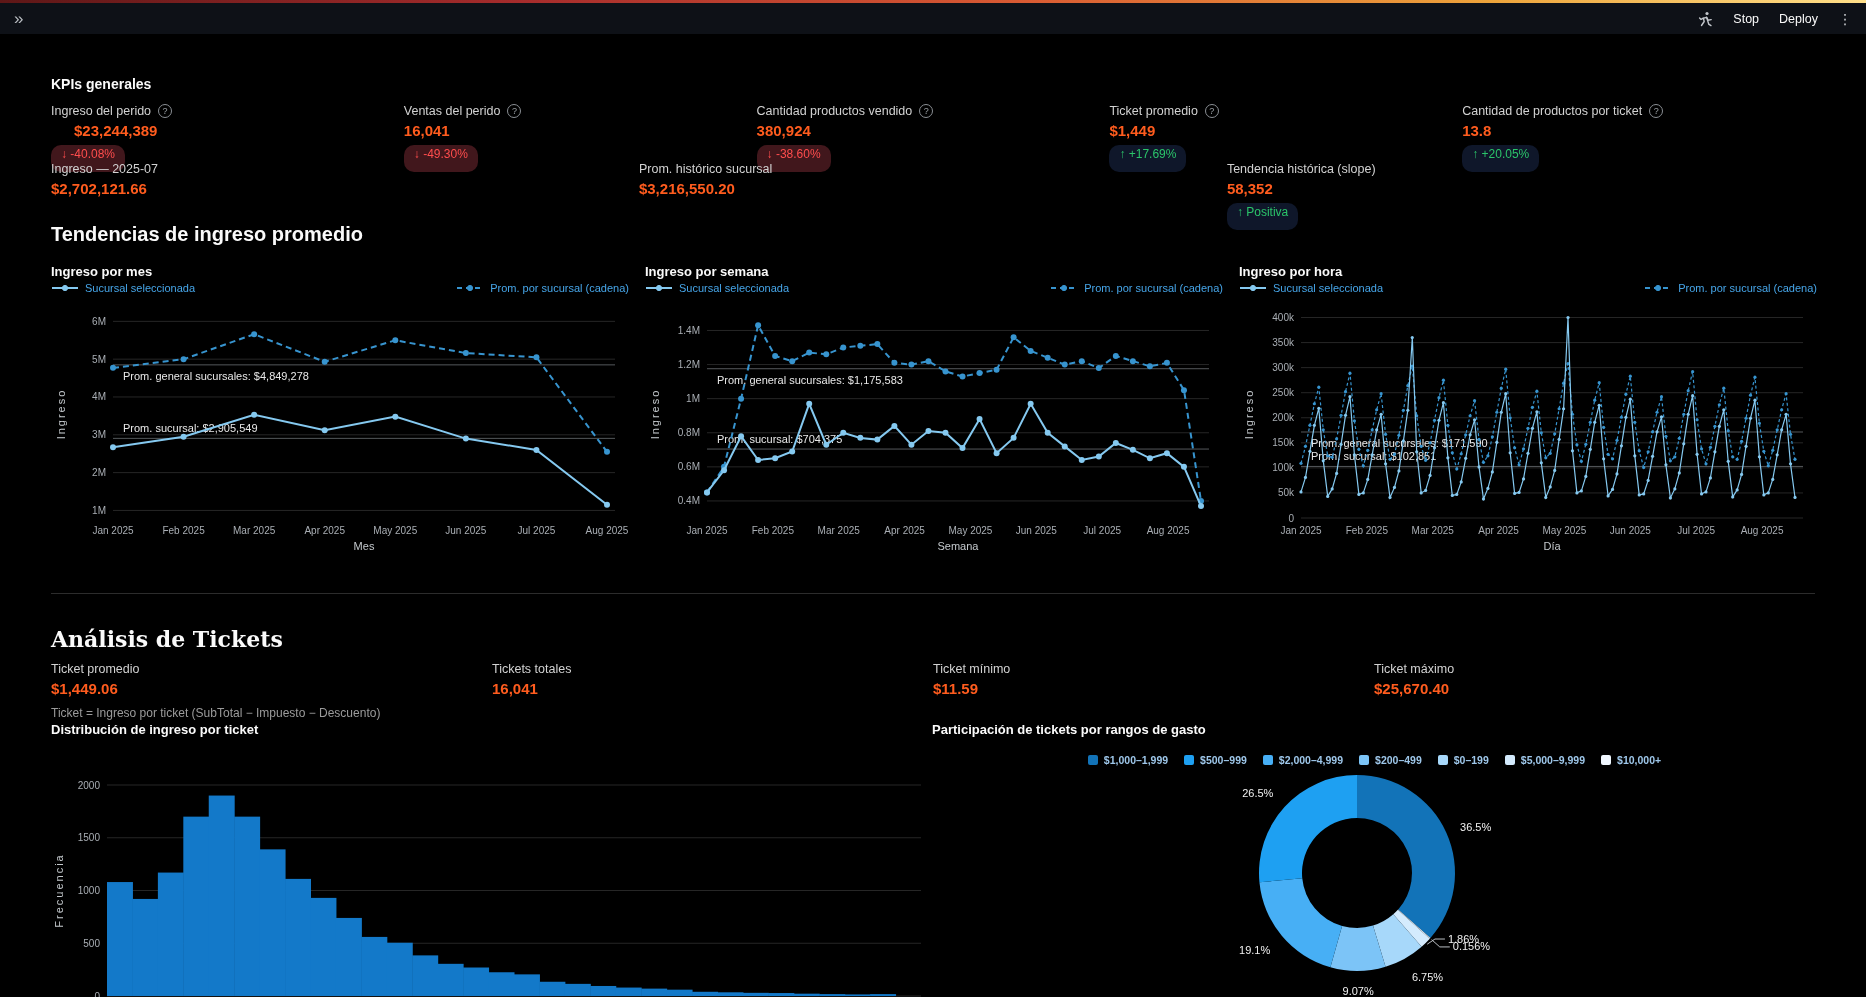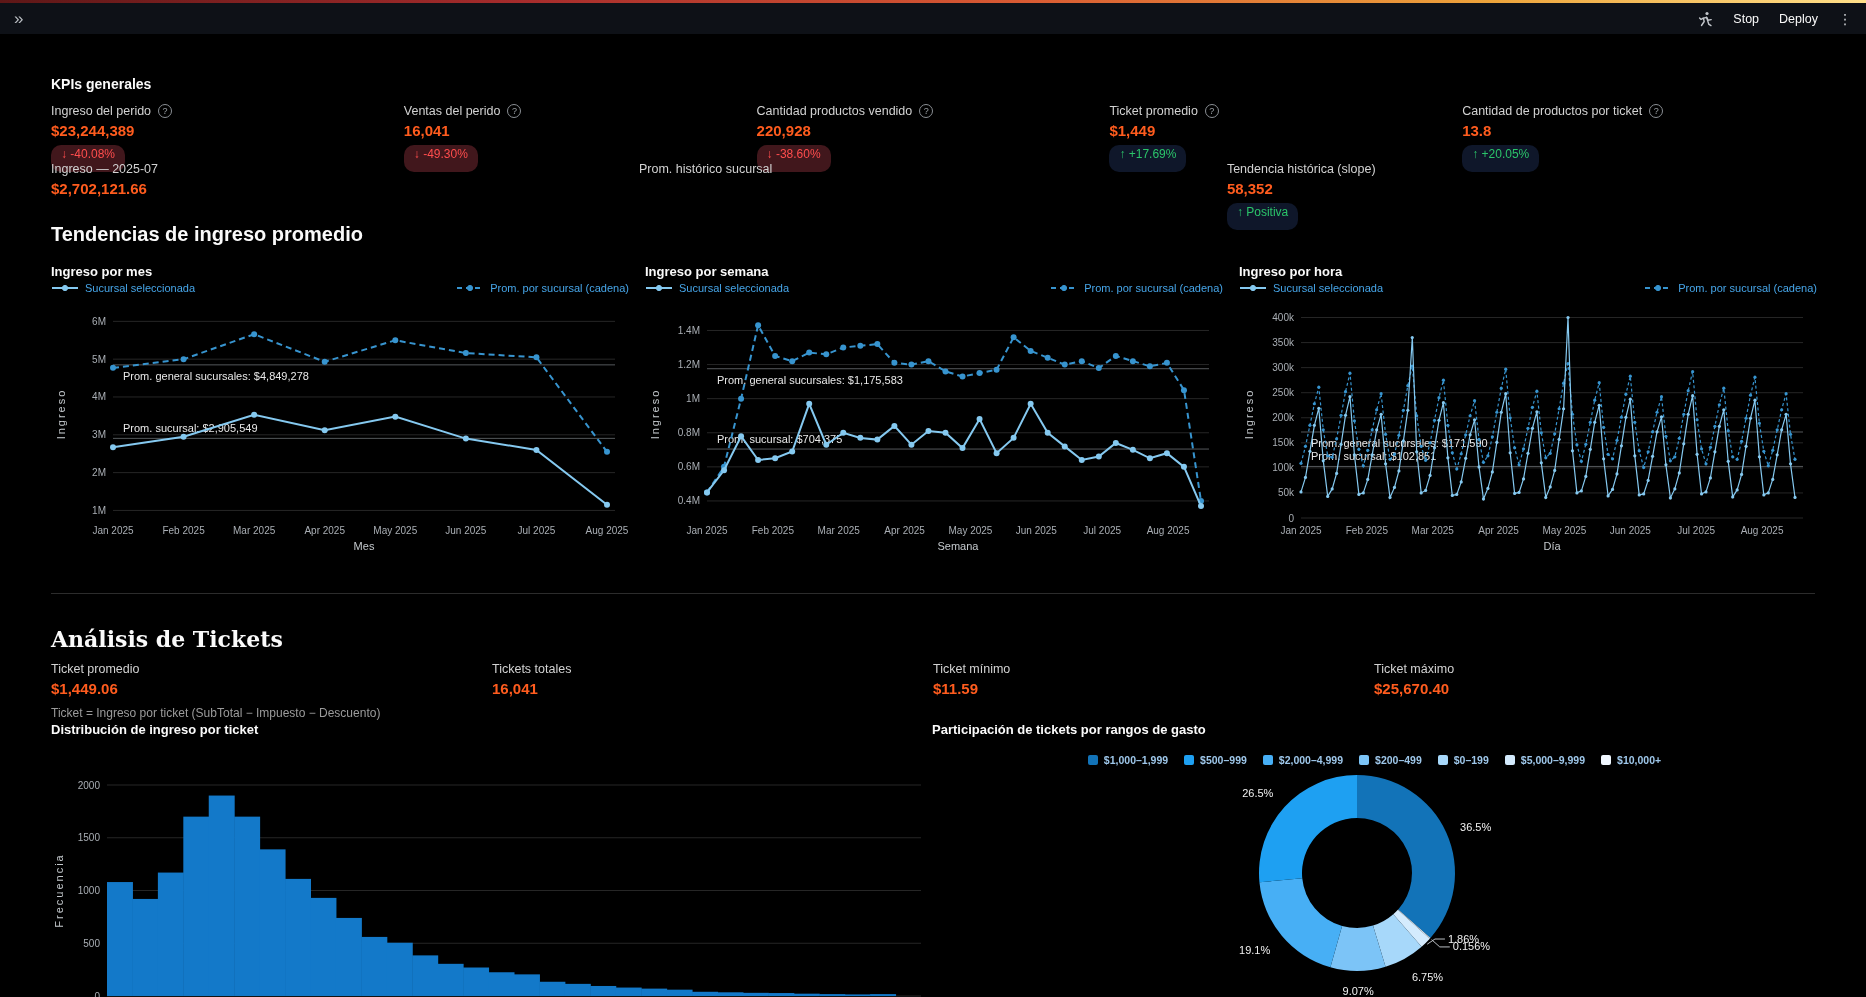--- a/index.html
+++ b/index.html
@@ -81,37 +81,37 @@
 <main>
 
   <div class="sec-title" style="top:42px;">KPIs generales</div>
 
   <div class="kpi-row r1" style="top:70px;">
     <div class="metric">
       <div class="m-label">
           <span>Ingreso del perido</span>
           <span class="help">?</span>
         </div>
-      <div class="m-value orange" style="color: rgb(255, 92, 30);">$23,244,389</div>
+      <div class="m-value orange" style="color: rgb(255, 92, 30); margin-left: 23px;">$23,244,389</div>
       <div class="pill down">↓ -40.08%</div>
     </div>
     <div class="metric">
       <div class="m-label">
           <span>Ventas del perido</span>
           <span class="help">?</span>
         </div>
       <div class="m-value orange" style="color: rgb(255, 92, 30);">16,041</div>
       <div class="pill down">↓ -49.30%</div>
     </div>
     <div class="metric">
       <div class="m-label">
           <span>Cantidad productos vendido</span>
           <span class="help">?</span>
         </div>
-      <div class="m-value orange" style="color: rgb(255, 92, 30);">220,928</div>
+      <div class="m-value orange" style="color: rgb(255, 92, 30);">380,924</div>
       <div class="pill down">↓ -38.60%</div>
     </div>
     <div class="metric">
       <div class="m-label">
           <span>Ticket promedio</span>
           <span class="help">?</span>
         </div>
       <div class="m-value orange" style="color: rgb(255, 92, 30);">$1,449</div>
       <div class="pill up">↑ +17.69%</div>
     </div>
@@ -129,20 +129,21 @@
     <div class="metric">
       <div class="m-label">
           <span>Ingreso — 2025-07</span>
         </div>
       <div class="m-value orange" style="color: rgb(255, 92, 30);">$2,702,121.66</div>
     </div>
     <div class="metric">
       <div class="m-label">
           <span>Prom. histórico sucursal</span>
         </div>
+      <div class="m-value orange" style="color: rgb(255, 92, 30);">$3,216,550.20</div>
     </div>
     <div class="metric">
       <div class="m-label">
           <span>Tendencia histórica (slope)</span>
         </div>
       <div class="m-value orange" style="color: rgb(255, 92, 30);">58,352</div>
       <div class="pill up">↑ Positiva</div>
     </div>
   </div>
 

